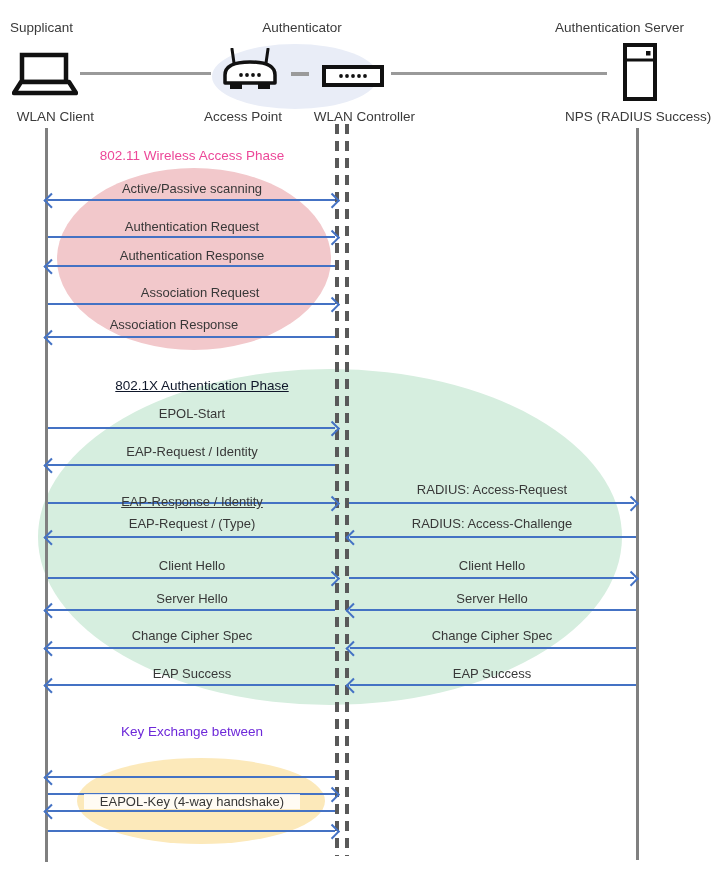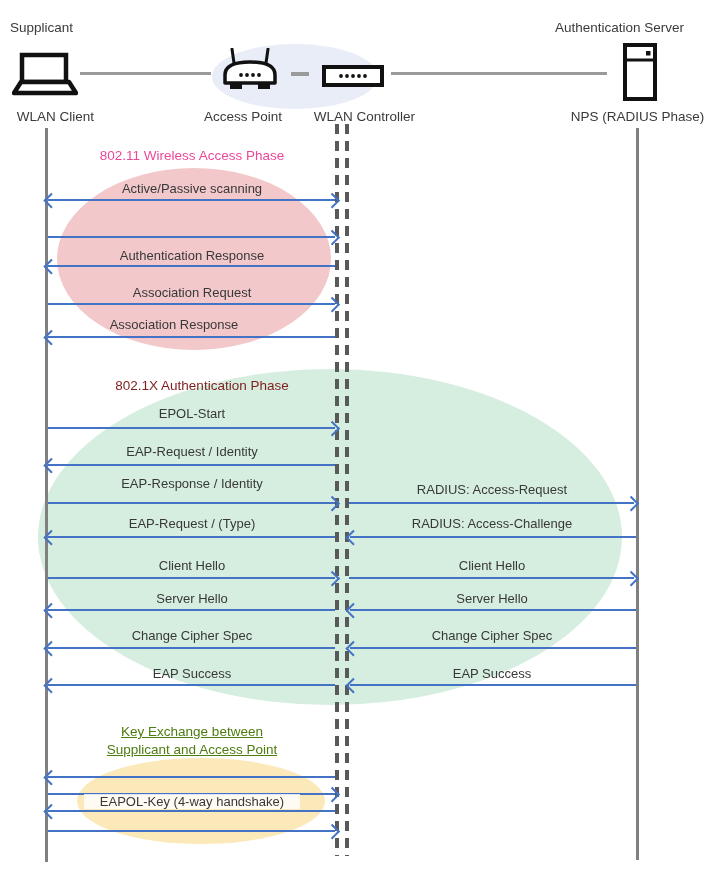--- a/index.html
+++ b/index.html
@@ -24,36 +24,37 @@
   .arrow::before,.arrow::after{position:absolute;width:8.5px;height:8.5px;}
   .a-right::after,.a-both::after{content:"";right:-2px;top:-4.4px;
     border-top:2.4px solid #4472c4;border-right:2.4px solid #4472c4;transform:rotate(45deg);}
   .a-left::before,.a-both::before{content:"";left:-2px;top:-4.4px;
     border-left:2.4px solid #4472c4;border-bottom:2.4px solid #4472c4;transform:rotate(45deg);}
   
   .lbl{position:absolute;font-size:13px;line-height:16px;text-align:center;z-index:4;white-space:nowrap;}
   .hdr{position:absolute;font-size:13.5px;line-height:16px;color:#3a3a3a;z-index:4;white-space:nowrap;}
   .phase-title{position:absolute;font-size:13.5px;line-height:18px;text-align:center;z-index:4;white-space:nowrap;}
   .t-red{color:#ec4899;}
-  .t-green{color:#7f1d1d;}
-  .t-orange{color:#4d7c0f;text-decoration:underline;}
+  .t-green{color:#0f172a;text-decoration:underline;}
+  .t-orange{color:#6d28d9;}
   .key-label{background:rgba(255,255,255,0.82);padding:0 16px;}
   .icon{position:absolute;z-index:3;}
 </style>
 </head>
 <body>
 
 <div id="canvas">
 
   <div class="ellipse el-blue" style="left:212px;top:44px;width:166px;height:65px;"></div>
   <div class="ellipse el-pink" style="left:57px;top:168px;width:274px;height:182px;"></div>
   <div class="ellipse el-green" style="left:38px;top:369px;width:584px;height:336px;"></div>
   <div class="ellipse el-yellow" style="left:77px;top:758px;width:248px;height:86px;"></div>
 
   <div class="hdr" style="left:10px;top:20px;">Supplicant</div>
+  <div class="hdr" style="left:222px;top:20px;width:160px;text-align:center;">Authenticator</div>
   <div class="hdr" style="left:555px;top:20px;width:156px;text-align:left;">Authentication Server</div>
 
   <div class="connector" style="left:80px;top:72px;width:131px;"></div>
   <div class="connector" style="left:291px;top:72px;width:18px;height:4px;"></div>
   <div class="connector" style="left:391px;top:72px;width:216px;"></div>
 
   <svg class="icon" style="left:12px;top:52px;" width="66" height="46" viewBox="0 0 66 46">
     <rect x="10" y="3" width="44" height="27" fill="#fff" stroke="#111" stroke-width="4.5"></rect>
     <path d="M9 30 L57 30 L64 41 L2 41 Z" fill="#fff" stroke="#111" stroke-width="4.5" stroke-linejoin="round"></path>
   </svg>
@@ -81,55 +82,55 @@
 
   <svg class="icon" style="left:623px;top:43px;" width="34" height="58" viewBox="0 0 34 58">
     <rect x="2" y="2" width="30" height="54" fill="#fff" stroke="#111" stroke-width="4"></rect>
     <line x1="2" y1="17" x2="32" y2="17" stroke="#111" stroke-width="3"></line>
     <rect x="23" y="8" width="4.5" height="4.5" fill="#111"></rect>
   </svg>
 
   <div class="hdr" style="left:8px;top:109px;width:86px;text-align:right;">WLAN Client</div>
   <div class="hdr" style="left:203px;top:109px;width:80px;text-align:center;">Access Point</div>
   <div class="hdr" style="left:305px;top:109px;width:110px;text-align:right;">WLAN Controller</div>
-  <div class="hdr" style="left:565px;top:109px;width:145px;text-align:center;">NPS (RADIUS Phase)</div>
+  <div class="hdr" style="left:565px;top:109px;width:145px;text-align:center;">NPS (RADIUS Success)</div>
 
   <div class="lifeline" style="left:45px;top:128px;height:734px;"></div>
   <div class="dashline" style="left:335px;top:124px;height:732px;"></div>
   <div class="dashline" style="left:345px;top:124px;height:732px;"></div>
   <div class="lifeline" style="left:636px;top:128px;height:732px;"></div>
 
   <div class="phase-title t-red" style="left:48px;top:147px;width:288px;">802.11 Wireless Access Phase</div>
   <div class="phase-title t-green" style="left:58px;top:377px;width:288px;">802.1X Authentication Phase</div>
   <div class="phase-title t-orange" style="left:48px;top:723px;width:288px;">
     <div>Key Exchange between</div>
-    <div>Supplicant and Access Point</div>
   </div>
 
   <div class="lbl" style="left:48px;top:181px;width:288px;">Active/Passive scanning</div>
   <div class="arrow a-both" style="left:48px;top:199px;width:287px;"></div>
 
+  <div class="lbl" style="left:48px;top:219px;width:288px;">Authentication Request</div>
   <div class="arrow a-right" style="left:48px;top:236px;width:287px;"></div>
 
   <div class="lbl" style="left:48px;top:248px;width:288px;">Authentication Response</div>
   <div class="arrow a-left" style="left:48px;top:265px;width:287px;"></div>
 
-  <div class="lbl" style="left:48px;top:285px;width:288px;">Association Request</div>
+  <div class="lbl" style="left:48px;top:285px;width:288px;padding-left:8px;">Association Request</div>
   <div class="arrow a-right" style="left:48px;top:303px;width:287px;"></div>
 
   <div class="lbl" style="left:30px;top:317px;width:288px;">Association Response</div>
   <div class="arrow a-left" style="left:48px;top:336px;width:287px;"></div>
 
   <div class="lbl" style="left:48px;top:406px;width:288px;">EPOL-Start</div>
   <div class="arrow a-right" style="left:48px;top:427px;width:287px;"></div>
 
   <div class="lbl" style="left:48px;top:444px;width:288px;">EAP-Request / Identity</div>
   <div class="arrow a-left" style="left:48px;top:464px;width:287px;"></div>
 
-  <div class="lbl" style="left:48px;top:476px;width:288px;">EAP-Response / Identity</div>
+  <div class="lbl" style="left:48px;top:494px;width:288px;text-decoration:underline;">EAP-Response / Identity</div>
   <div class="arrow a-right" style="left:48px;top:502px;width:287px;"></div>
 
   <div class="lbl" style="left:48px;top:516px;width:288px;">EAP-Request / (Type)</div>
   <div class="arrow a-left" style="left:48px;top:536px;width:287px;"></div>
 
   <div class="lbl" style="left:48px;top:558px;width:288px;">Client Hello</div>
   <div class="arrow a-right" style="left:48px;top:577px;width:287px;"></div>
 
   <div class="lbl" style="left:48px;top:591px;width:288px;">Server Hello</div>
   <div class="arrow a-left" style="left:48px;top:609px;width:287px;"></div>

